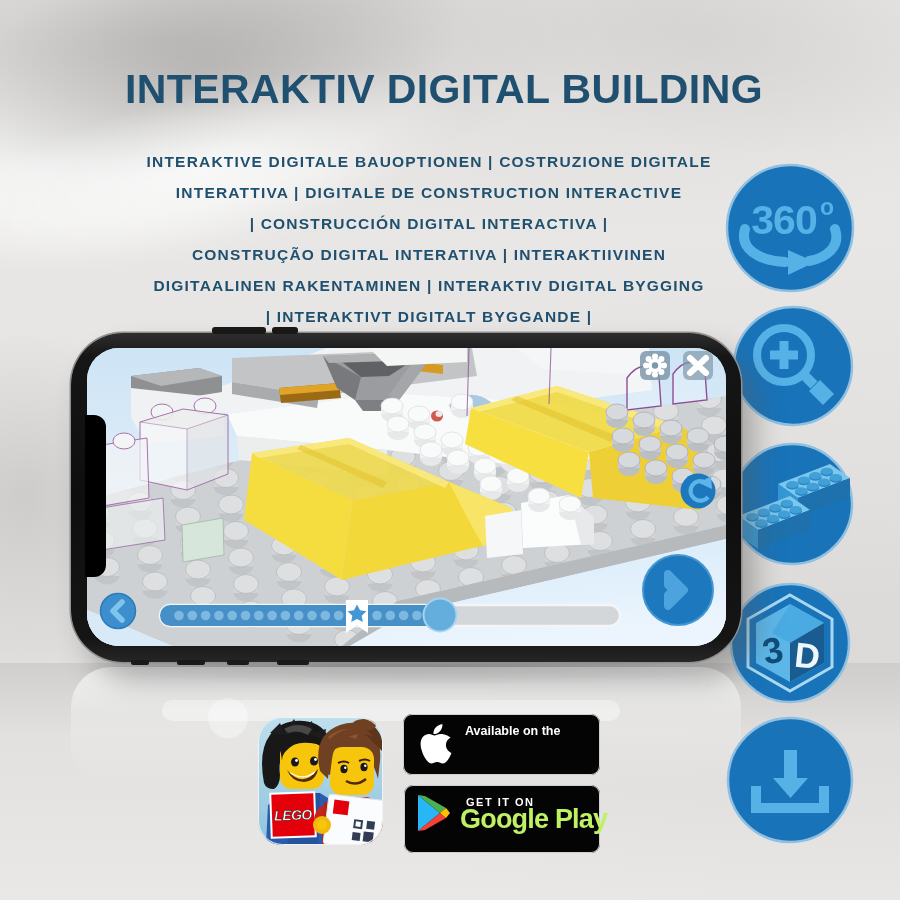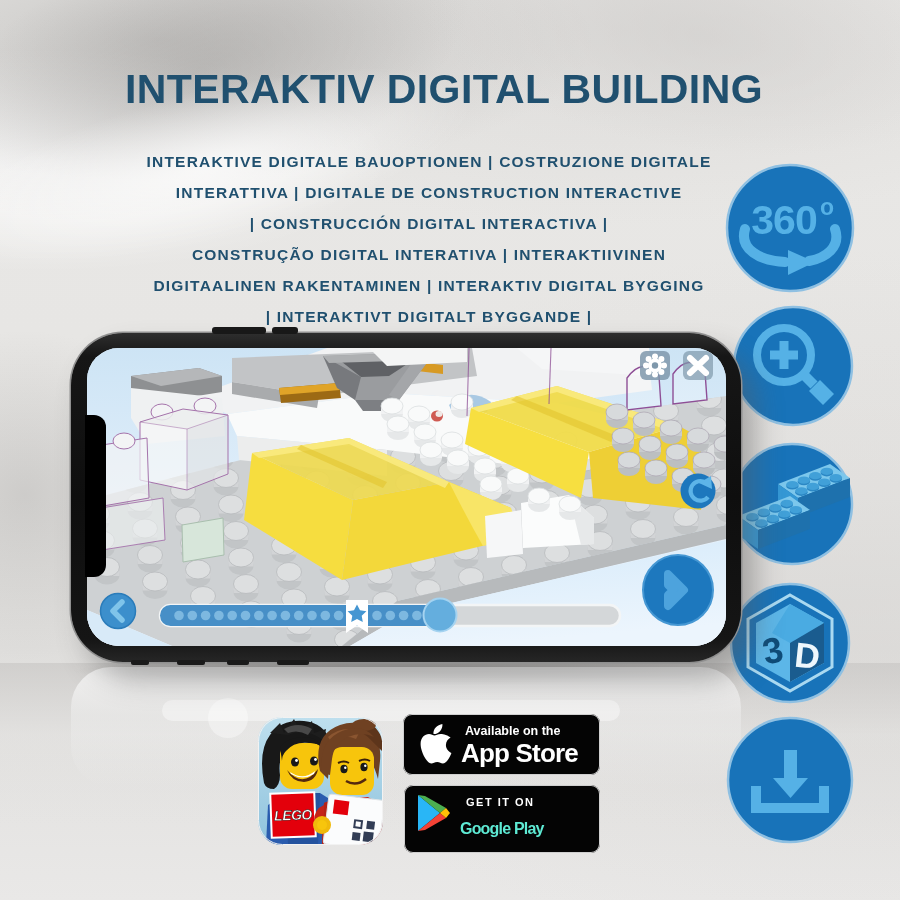--- a/index.html
+++ b/index.html
@@ -597,25 +597,24 @@
   </g>
   <rect x="0.5" y="0.5" width="124" height="127" rx="24" fill="none" stroke="#f2f2f2" stroke-width="1"></rect>
 </svg>
 
 <div class="abs" style="left:403px;top:714px;width:197px;height:61px;background:#040404;border-radius:9px;box-shadow:0 0 0 1px #cfcfcf inset;">
   <svg class="abs" style="left:14px;top:10px;" width="36" height="40" viewBox="0 0 36 40">
     <path d="M 25.4 0 C 25.7 2.6 24.7 5.1 23.2 7 C 21.6 8.9 19 10.3 16.5 10.1 C 16.1 7.7 17.2 5.1 18.7 3.5 C 20.3 1.7 23.1 0.3 25.4 0 Z" fill="#fff"></path>
     <path d="M 33.6 13.6 C 31.4 14.9 28.9 17.4 28.9 21.1 C 28.9 25.3 31.9 27.9 34.4 29 C 34 30.3 32.9 33 31.3 35.3 C 29.9 37.3 28.4 39.4 26 39.4 C 23.7 39.4 22.9 38 20.2 38 C 17.5 38 16.4 39.4 14.3 39.4 C 11.9 39.4 10.2 37.2 8.7 35.1 C 5.8 30.9 3.6 24.6 3.6 20.1 C 3.6 13.6 7.8 10.1 12 10.1 C 14.2 10.1 16.1 11.6 17.5 11.6 C 18.8 11.6 21 10 23.6 10 C 24.6 10 29.2 10.1 33.6 13.6 Z" fill="#fff"></path>
   </svg>
   <div class="abs" style="left:62px;top:10px;color:#fff;font-size:12.5px;font-weight:bold;">Available on the</div>
-  <div class="abs" style="left:58px;top:24px;color:#fff;font-size:26px;font-weight:bold;letter-spacing:-0.8px;white-space:nowrap;">App Store</div>
 </div>
 
 <div class="abs" style="left:404px;top:785px;width:196px;height:68px;background:#040404;border-radius:9px;box-shadow:0 0 0 1px #cfcfcf inset;">
   <svg class="abs" style="left:13px;top:9px;" width="34" height="38" viewBox="0 0 34 38">
     <path d="M 1 1 L 23 19 L 1 37 Z" fill="#29b6f6"></path>
     <path d="M 1 1 L 23 19 L 29 14 L 8 2 Z" fill="#4caf50"></path>
     <path d="M 1 37 L 23 19 L 29 24 L 8 36 Z" fill="#f44336"></path>
     <path d="M 23 19 L 29 14 L 33 19 L 29 24 Z" fill="#ffc107"></path>
   </svg>
   <div class="abs" style="left:62px;top:11px;color:#fff;font-size:11px;font-weight:bold;letter-spacing:1.5px;">GET IT ON</div>
-  <div class="abs" style="left:56px;top:35px;width:150px;color:#5eead4;font-size:16px;font-weight:bold;letter-spacing:-0.8px;white-space:nowrap;">Google Play</div>
+  <div class="abs" style="left:56px;top:19px;width:150px;color:#bef264;font-size:27px;font-weight:bold;letter-spacing:-0.8px;white-space:nowrap;">Google Play</div>
 </div>
 
 </body></html>

